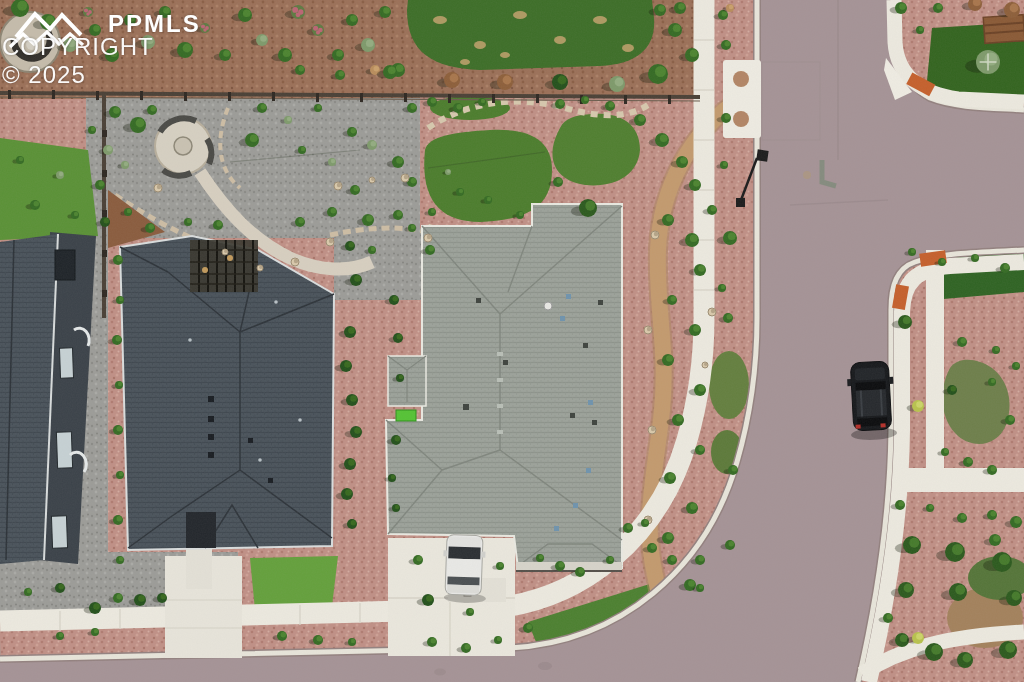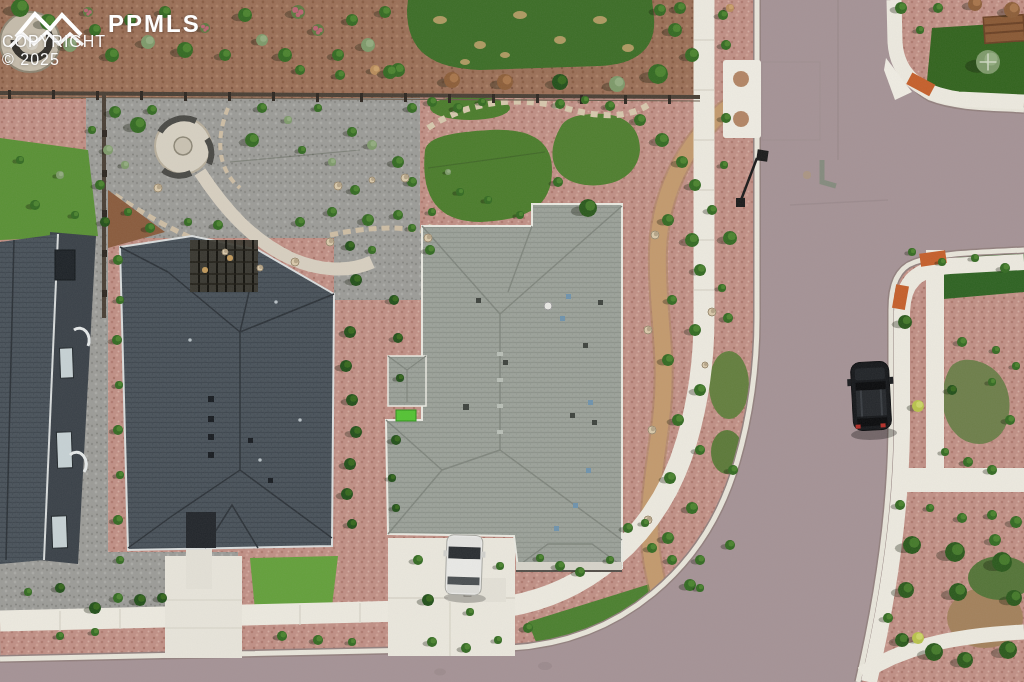--- a/index.html
+++ b/index.html
@@ -3,21 +3,21 @@
 <meta charset="utf-8">
 <style>
   html,body{margin:0;padding:0;background:#222;}
   .stage{position:relative;width:1024px;height:682px;overflow:hidden;
          font-family:"Liberation Sans", sans-serif;background:#b49a8e;}
   .stage svg.scene{position:absolute;left:0;top:0;}
   .watermark{position:absolute;left:0;top:0;color:#fff;pointer-events:none;}
   .wm-logo{position:absolute;left:4px;top:2px;}
   .wm-brand{position:absolute;left:108px;top:10px;font-size:24px;font-weight:bold;
             letter-spacing:2px;text-shadow:0 0 3px rgba(0,0,0,.35);}
-  .wm-copy{position:absolute;left:2px;top:33px;font-size:16px;font-weight:400;
+  .wm-copy{position:absolute;left:2px;top:33px;font-size:24px;font-weight:400;
            letter-spacing:1px;text-shadow:0 0 3px rgba(0,0,0,.35);opacity:.96;}
 </style>
 </head>
 <body>
 
 <div class="stage">
 <svg class="scene" width="1024" height="682" viewBox="0 0 1024 682">
   <defs>
     <pattern id="roofD" width="7" height="5" patternUnits="userSpaceOnUse">
       <rect width="7" height="5" fill="#4a535b"></rect>

